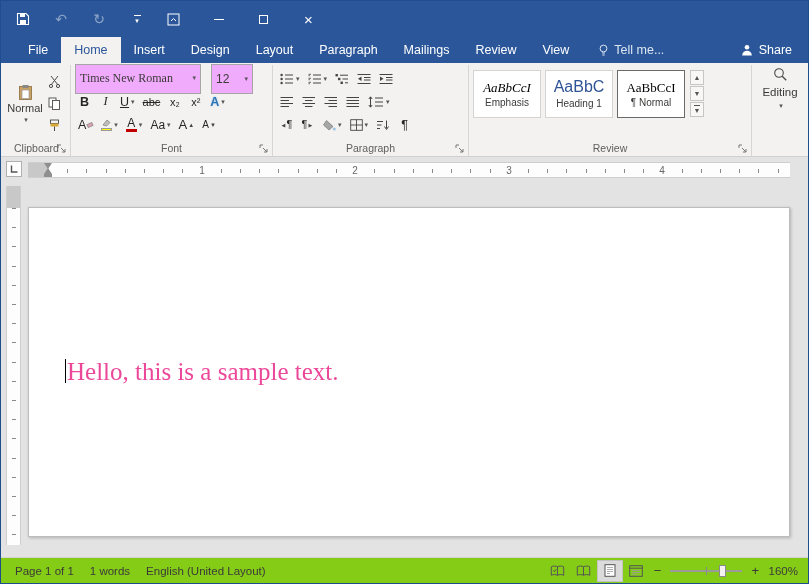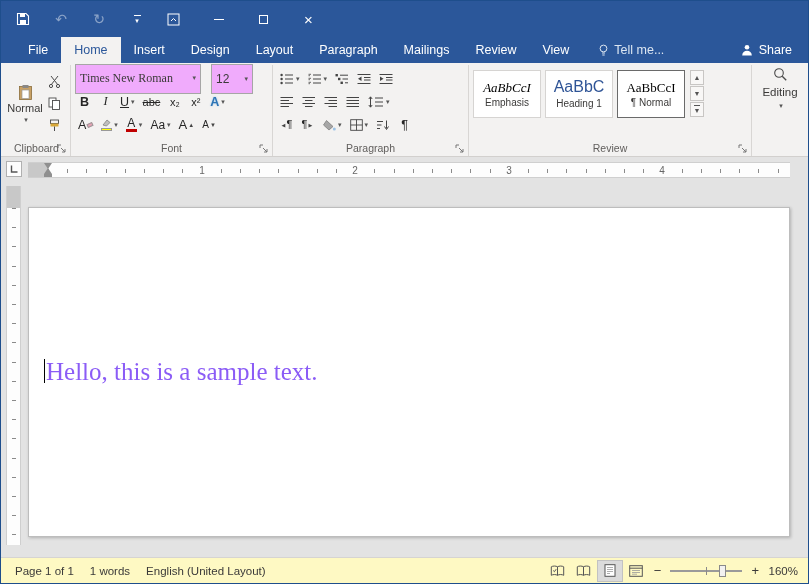--- a/index.html
+++ b/index.html
@@ -92,25 +92,25 @@
   .m-first{position:absolute;left:-4px;top:0;width:0;height:0;border-left:4px solid transparent;border-right:4px solid transparent;border-top:6px solid #8f8f8f}
   .m-hang{position:absolute;left:-4px;bottom:3px;width:0;height:0;border-left:4px solid transparent;border-right:4px solid transparent;border-bottom:6px solid #8f8f8f}
   .m-left{position:absolute;left:-4px;bottom:0;width:8px;height:3px;background:#8f8f8f}
 
   
   .docarea{flex:1;background:#e3e3e3;position:relative;overflow:hidden}
   .vruler{position:absolute;left:5px;top:3px;bottom:12px;width:15px;display:flex;flex-direction:column;border:1px solid #cfcfcf;border-top:none;border-bottom:none}
   .vr-margin{height:22px;background:#c8c8c8}
   .vr-active{flex:1;background-color:#fdfdfd;background-image:repeating-linear-gradient(to bottom,#8a8a8a 0 1px,transparent 1px 19.2px);background-repeat:no-repeat;background-position:5px 0;background-size:4px 100%}
   .page{position:absolute;left:27px;top:24px;width:762px;height:330px;background:#fff;border:1px solid #bdbdbd;box-shadow:1px 1px 3px rgba(0,0,0,.22)}
-  .doctext{position:absolute;left:15px;top:150px;font-family:"Liberation Serif",serif;font-size:25px;color:#8b5cf6;white-space:nowrap}
+  .doctext{position:absolute;left:36px;top:150px;font-family:"Liberation Serif",serif;font-size:25px;color:#ec4899;white-space:nowrap}
   .caret{display:inline-block;width:1px;height:24px;background:#000;vertical-align:-3px;margin-right:1px}
 
   
-  .statusbar{height:26px;background:#fef9c3;border-top:1px solid #d6d4d2;display:flex;align-items:center;font-size:11.5px;color:#3b3a39;padding:0 6px;flex:0 0 auto}
+  .statusbar{height:26px;background:#84cc16;border-top:1px solid #d6d4d2;display:flex;align-items:center;font-size:11.5px;color:#3b3a39;padding:0 6px;flex:0 0 auto}
   .sitem{padding:0 8px;cursor:default}
   .sspacer{flex:1}
   .sicon{width:26px;height:22px;display:flex;align-items:center;justify-content:center;border:1px solid transparent}
   .sicon.active{background:#dbdbdb;border:1px solid #c2c2c2}
   .zbtn{font-size:13px;padding:0 5px;color:#3b3a39}
   .ztrack{width:72px;height:2px;background:#9a9a9a;margin:0 4px;position:relative}
   .ztrack::after{content:"";position:absolute;left:50%;top:-3px;width:1px;height:8px;background:#8a8a8a}
   .zthumb{position:absolute;left:68%;top:-5px;width:7px;height:12px;background:#f3f2f1;border:1px solid #8a8a8a}
   .zoomlevel{width:38px;text-align:right;padding-right:4px}
 </style>

